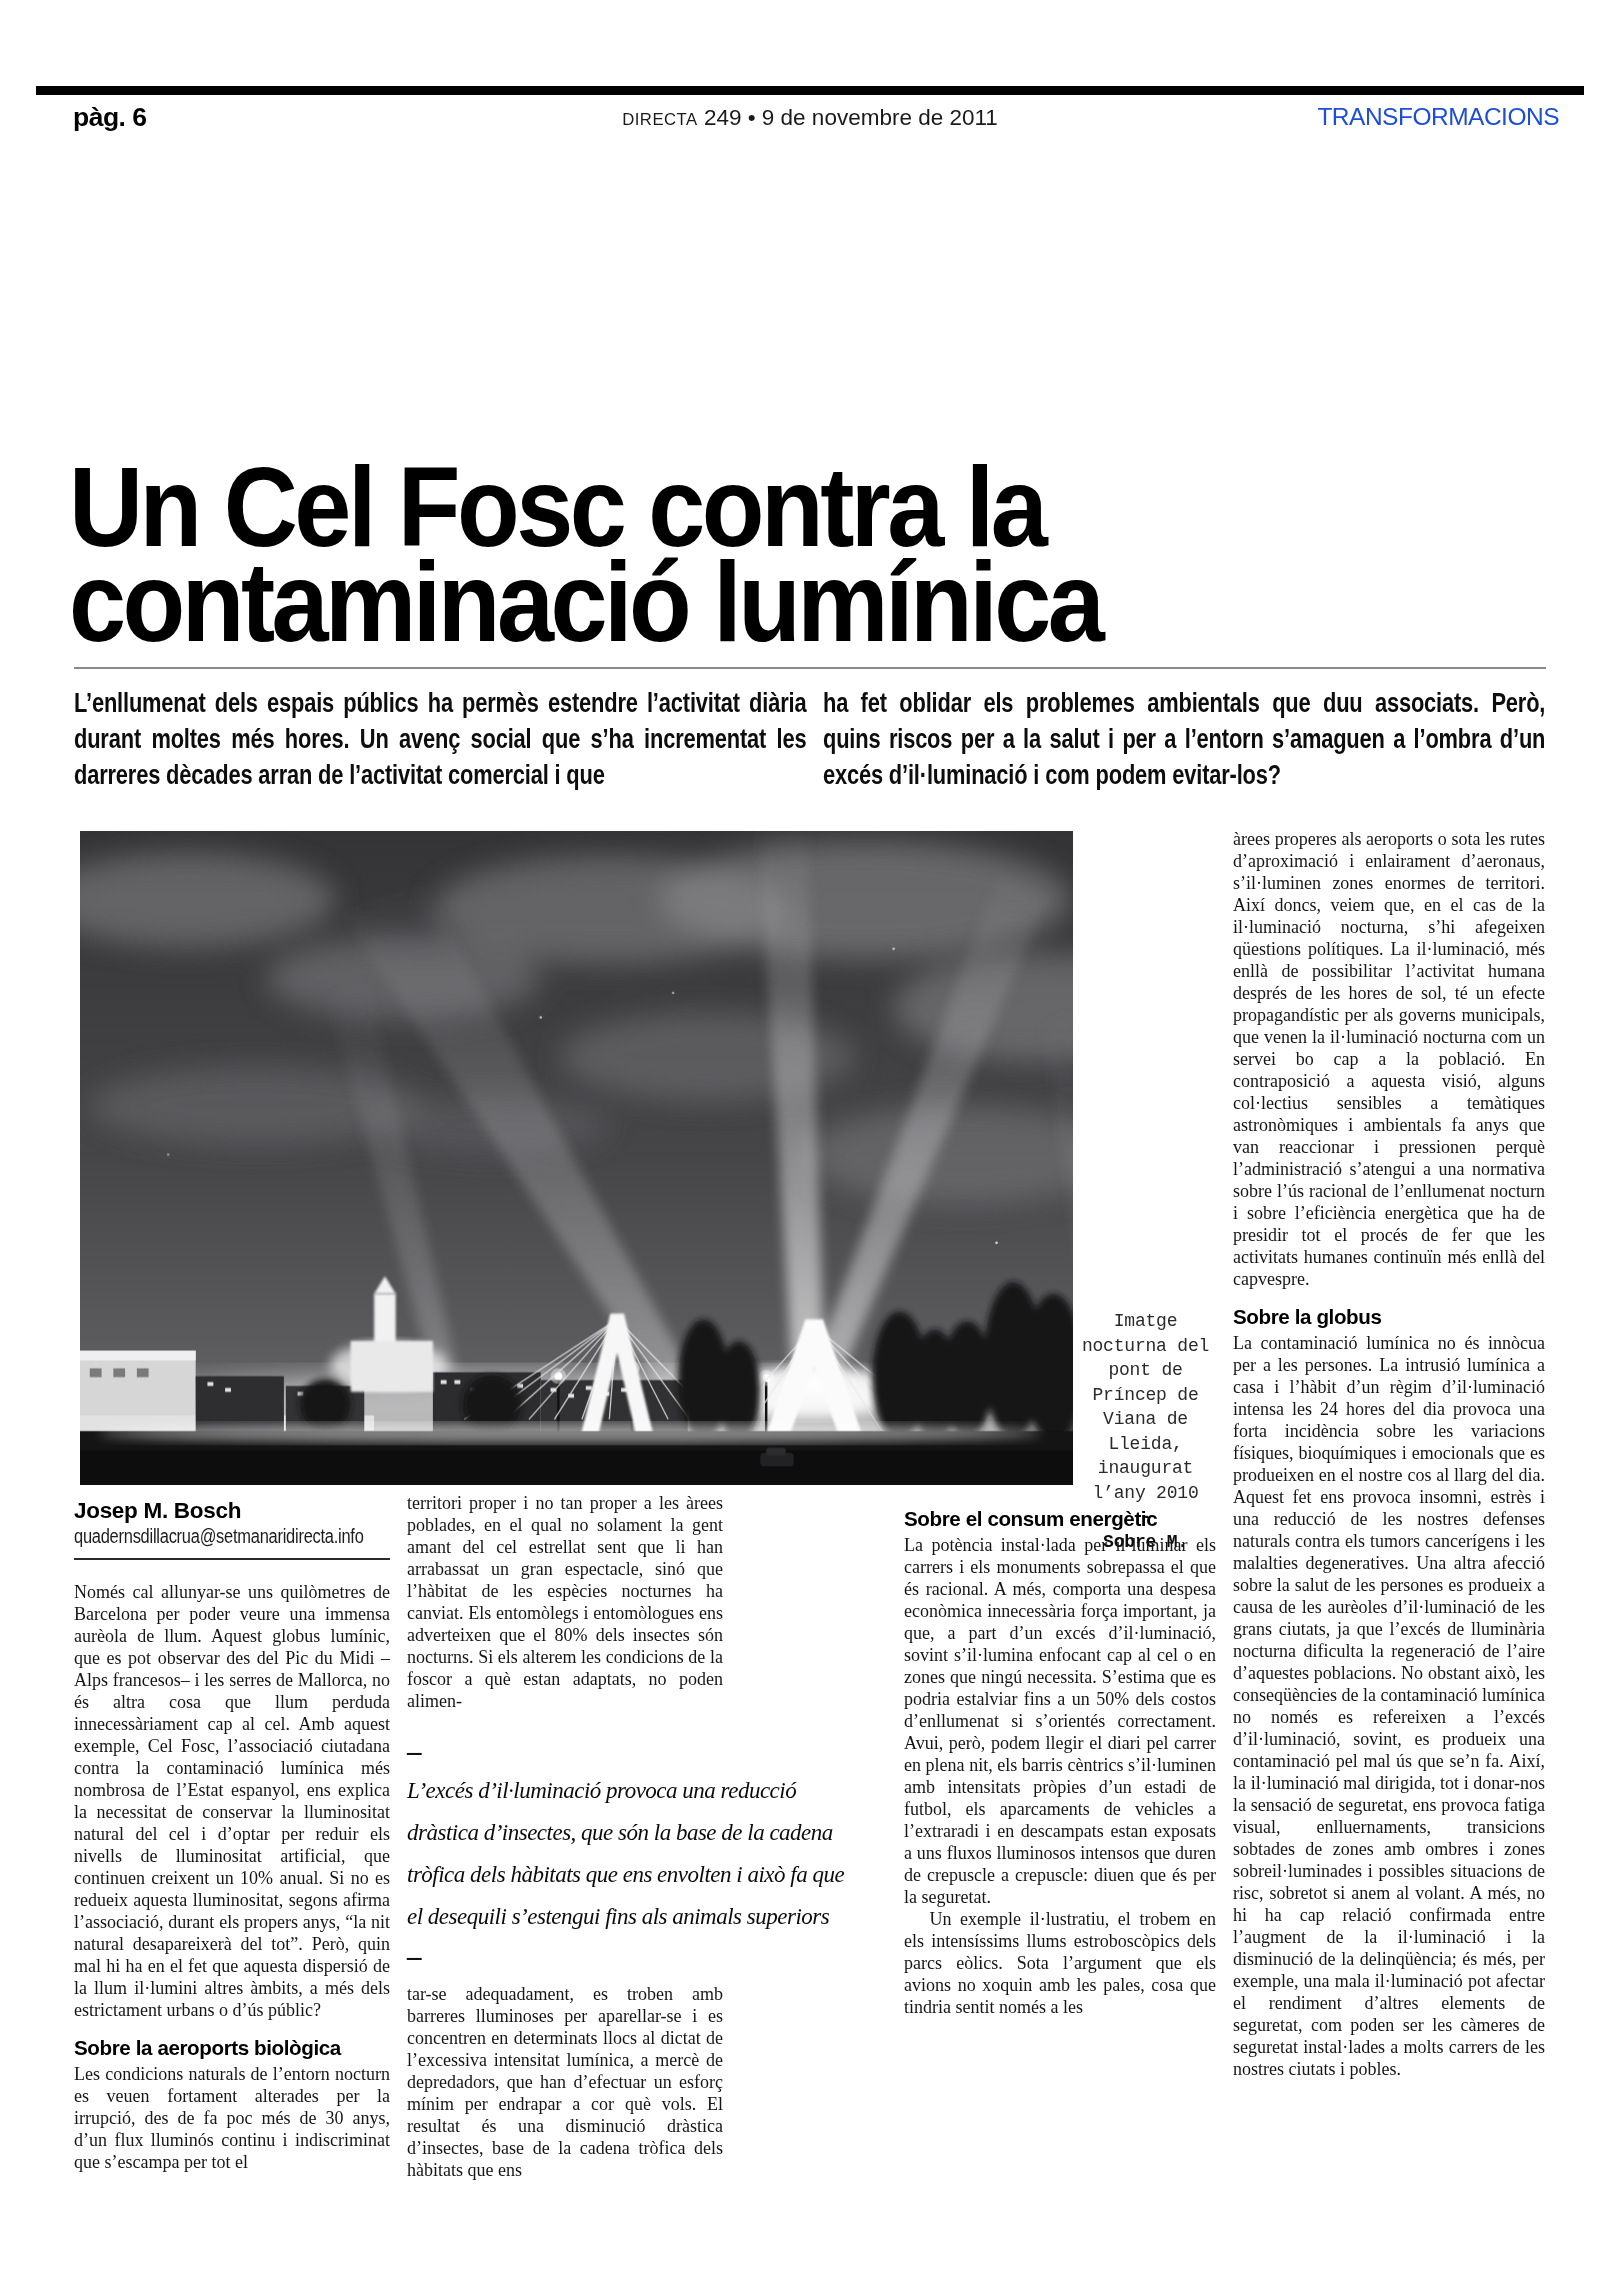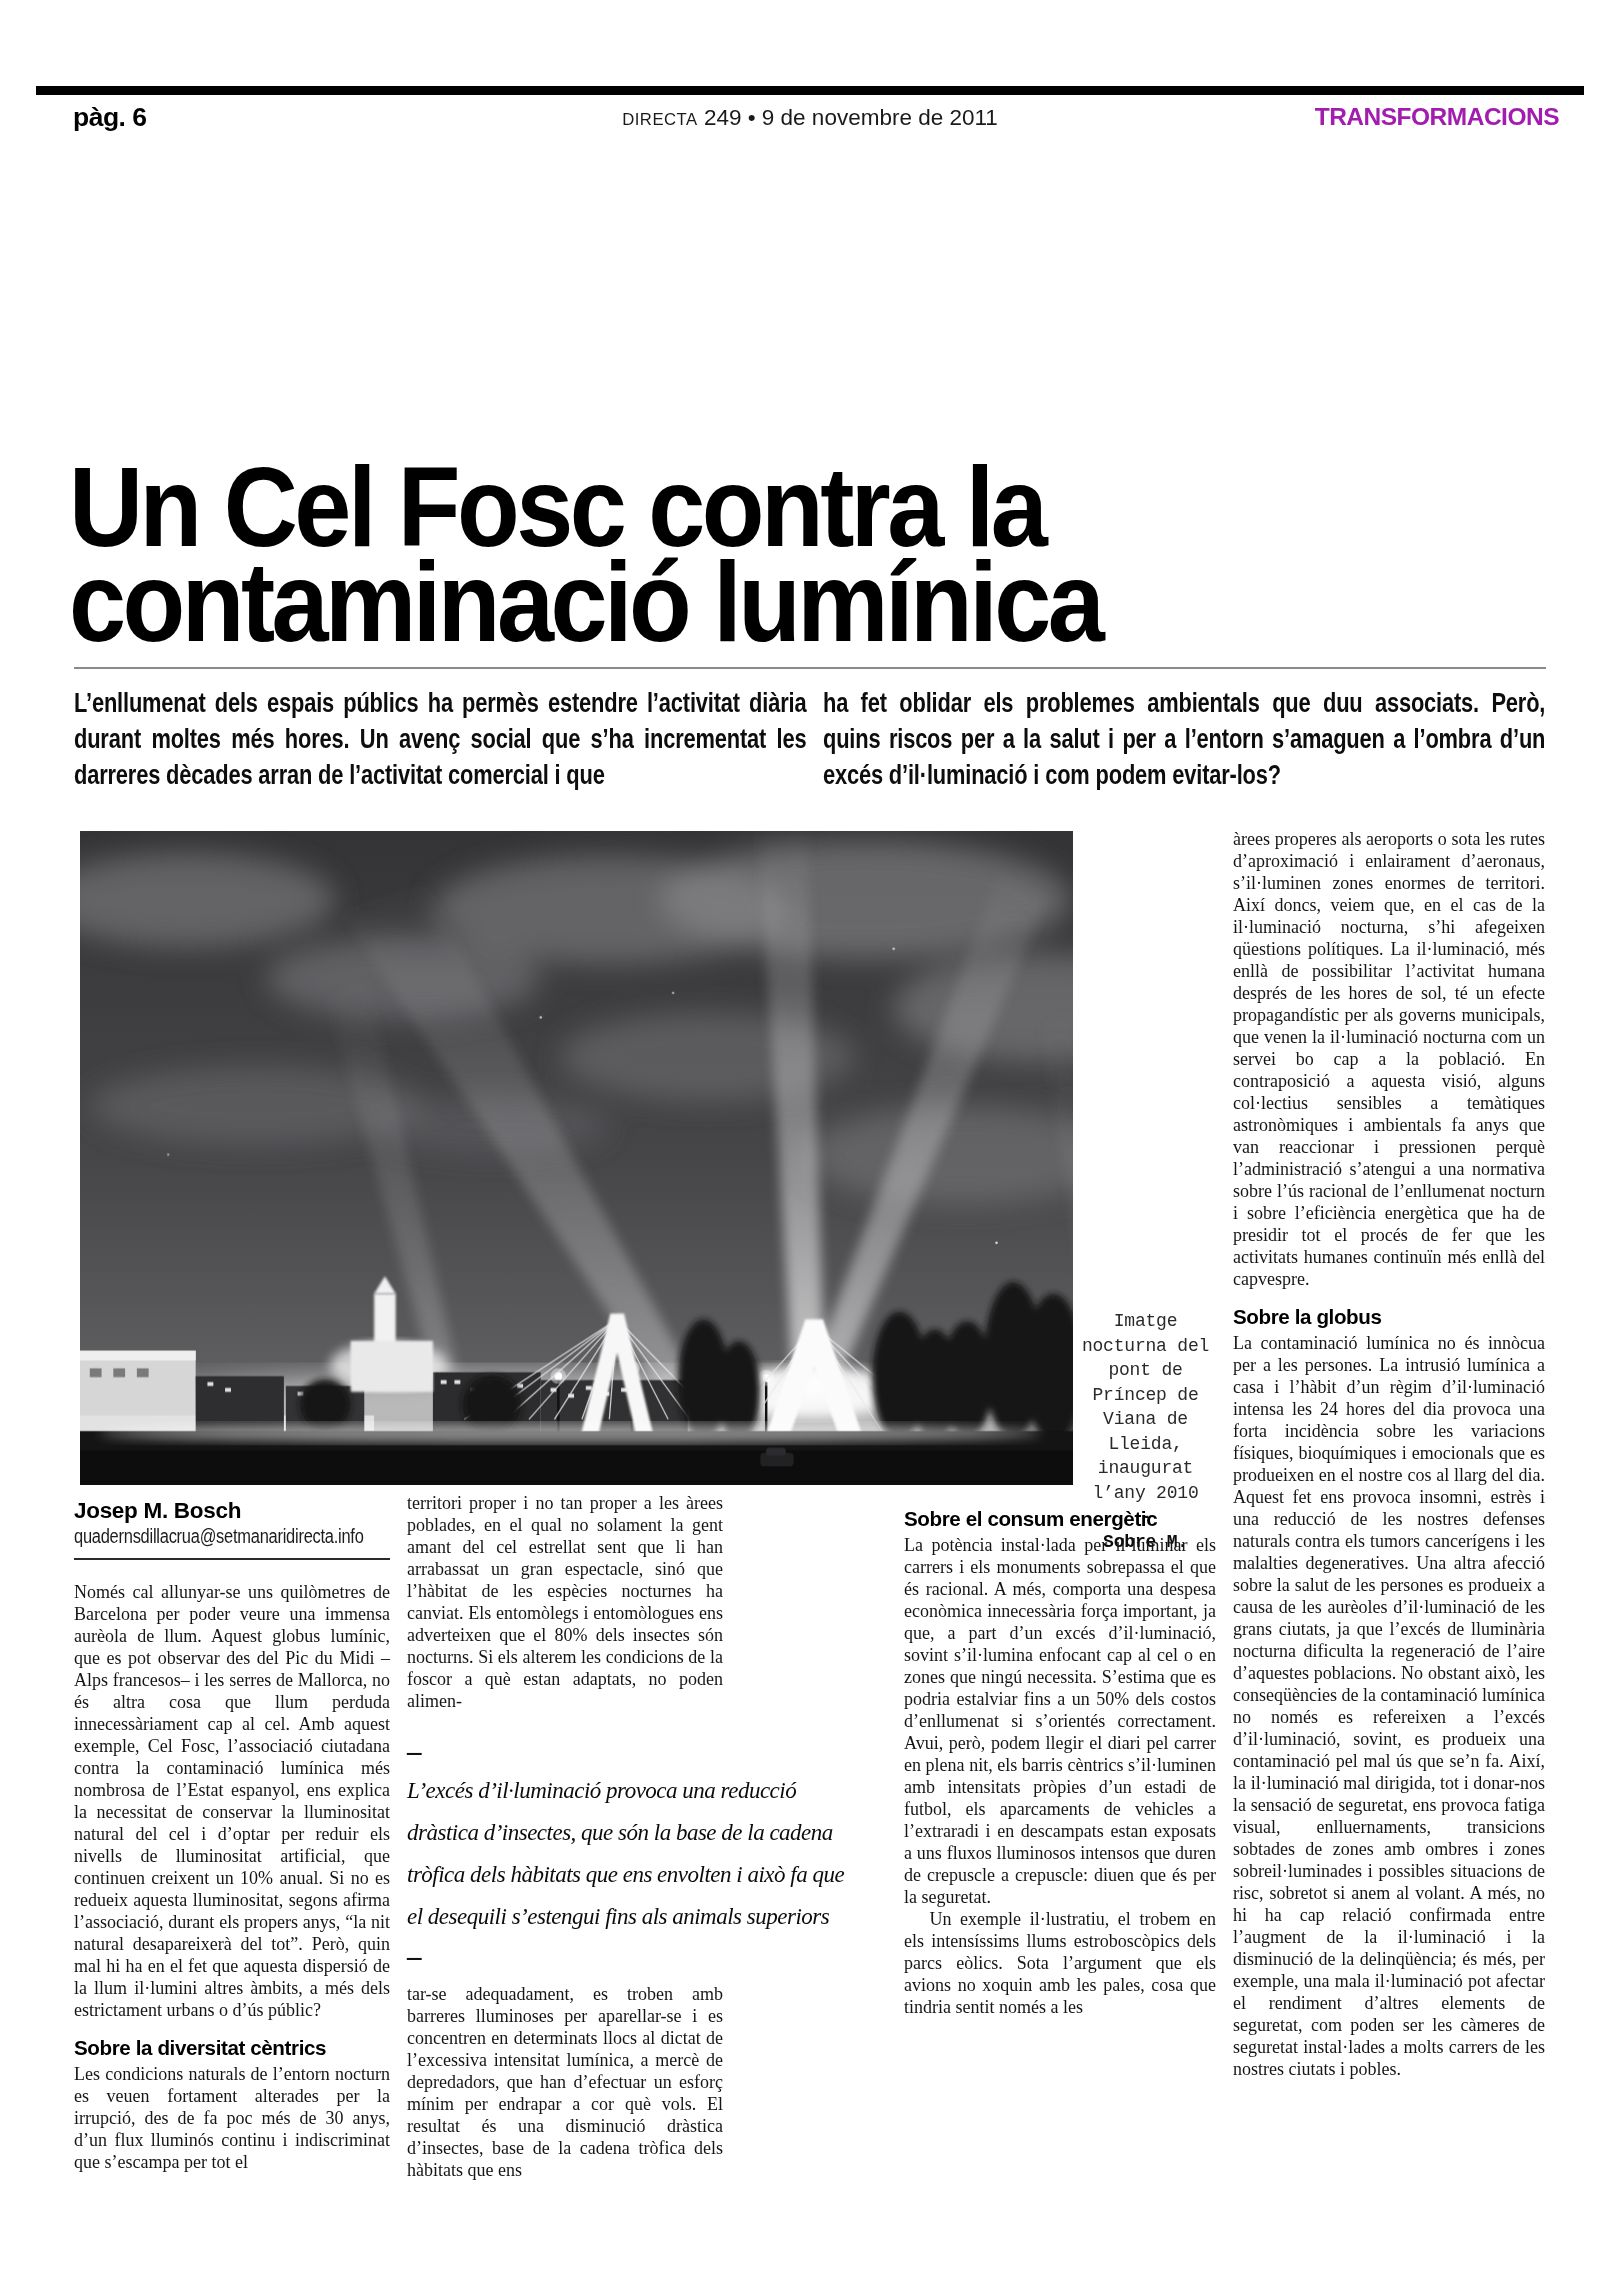--- a/index.html
+++ b/index.html
@@ -7,21 +7,21 @@
           font-family:"Liberation Serif","DejaVu Serif",serif; color:#151515; }
 
   
   .topbar { position:absolute; left:36px; top:86px; width:1548px; height:8.8px; background:#000; }
   .hdr-page { position:absolute; left:73px; top:104px; font-family:"Liberation Sans",sans-serif;
               font-weight:bold; font-size:26.5px; line-height:1; letter-spacing:-0.5px; color:#000; }
   .hdr-issue { position:absolute; left:0; top:107px; width:100%; text-align:center;
                font-family:"Liberation Sans",sans-serif; font-size:22.5px; line-height:1; color:#1a1a1a; }
   .hdr-issue .sc { font-size:16.7px; letter-spacing:0.5px; text-transform:uppercase; }
   .hdr-section { position:absolute; right:61px; top:105px; font-family:"Liberation Sans",sans-serif;
-                 font-weight:bold; font-size:24.5px; line-height:1; letter-spacing:-0.5px; color:#a21caf; }
+                 font-weight:normal; font-size:24.5px; line-height:1; letter-spacing:-0.5px; color:#1d4ed8; }
 
   
   .headline { position:absolute; left:69px; top:459px; width:1666px;
               font-family:"Liberation Sans","DejaVu Sans",sans-serif; font-weight:bold;
               font-size:114px; line-height:95px; letter-spacing:-3.9px; color:#000;
               transform:scaleX(0.9); transform-origin:0 0; }
   .headline-rule { position:absolute; left:74px; top:667px; width:1472px; height:2px; background:#8a8a8a; }
 
   
   .lede { position:absolute; top:685px; font-family:"Liberation Sans",sans-serif; font-weight:bold;
@@ -244,21 +244,21 @@
     <div class="dash">-</div>
     <div class="credit">Sobre M.</div>
   </div>
 
   <div class="col col1">
     <div class="byline">
       <div class="name">Josep M. Bosch</div>
       <div><span class="email">quadernsdillacrua@setmanaridirecta.info</span></div>
     </div>
     <p>Només cal allunyar-se uns quilòmetres de Barcelona per poder veure una immensa aurèola de llum. Aquest globus lumínic, que es pot observar des del Pic du Midi –Alps francesos– i les serres de Mallorca, no és altra cosa que llum perduda innecessàriament cap al cel. Amb aquest exemple, Cel Fosc, l’associació ciutadana contra la contaminació lumínica més nombrosa de l’Estat espanyol, ens explica la necessitat de conservar la lluminositat natural del cel i d’optar per reduir els nivells de lluminositat artificial, que continuen creixent un 10% anual. Si no es redueix aquesta lluminositat, segons afirma l’associació, durant els propers anys, “la nit natural desapareixerà del tot”. Però, quin mal hi ha en el fet que aquesta dispersió de la llum il·lumini altres àmbits, a més dels estrictament urbans o d’ús públic?</p>
-    <div class="subhead">Sobre la diversitat cèntrics</div>
+    <div class="subhead">Sobre la aeroports biològica</div>
     <p>Les condicions naturals de l’entorn nocturn es veuen fortament alterades per la irrupció, des de fa poc més de 30 anys, d’un flux lluminós continu i indiscriminat que s’escampa per tot el</p>
   </div>
 
   <div class="col col2">
     <p>territori proper i no tan proper a les àrees poblades, en el qual no solament la gent amant del cel estrellat sent que li han arrabassat un gran espectacle, sinó que l’hàbitat de les espècies nocturnes ha canviat. Els entomòlegs i entomòlogues ens adverteixen que el 80% dels insectes són nocturns. Si els alterem les condicions de la foscor a què estan adaptats, no poden alimen-</p>
     <div class="pullquote-wrap">
       <div class="pq-dash">–</div>
       <div class="pq-text">L’excés d’il·luminació provoca una reducció dràstica d’insectes, que són la base de la cadena tròfica dels hàbitats que ens envolten i això fa que el desequili s’estengui fins als animals superiors</div>
       <div class="pq-dash">–</div>
     </div>

